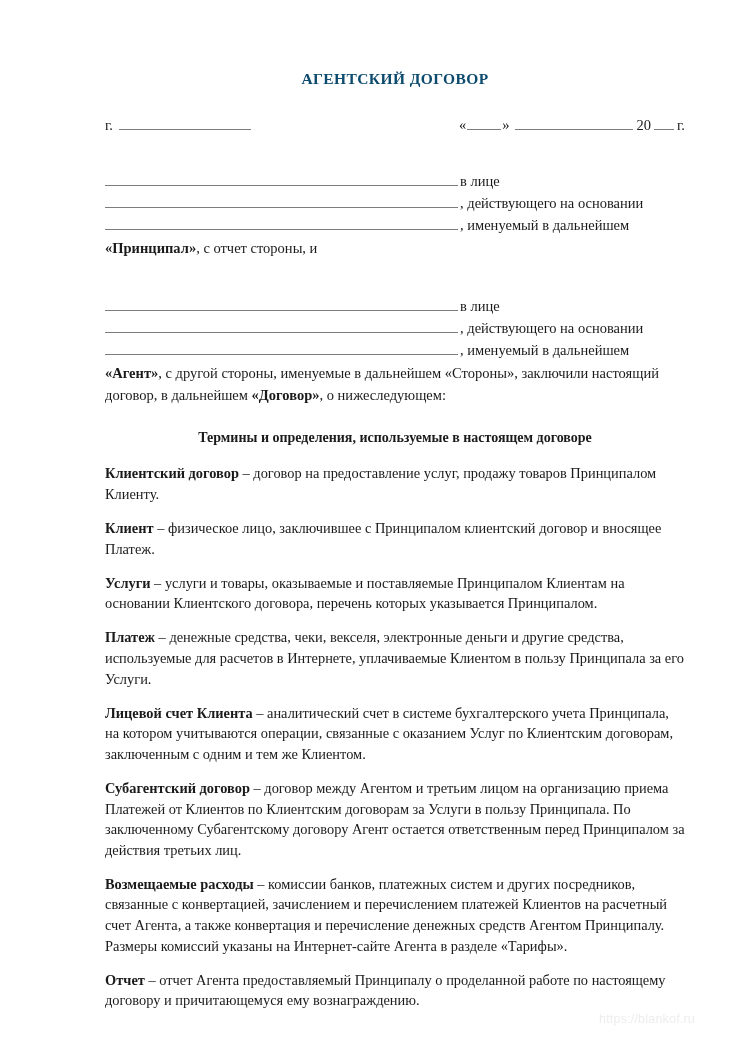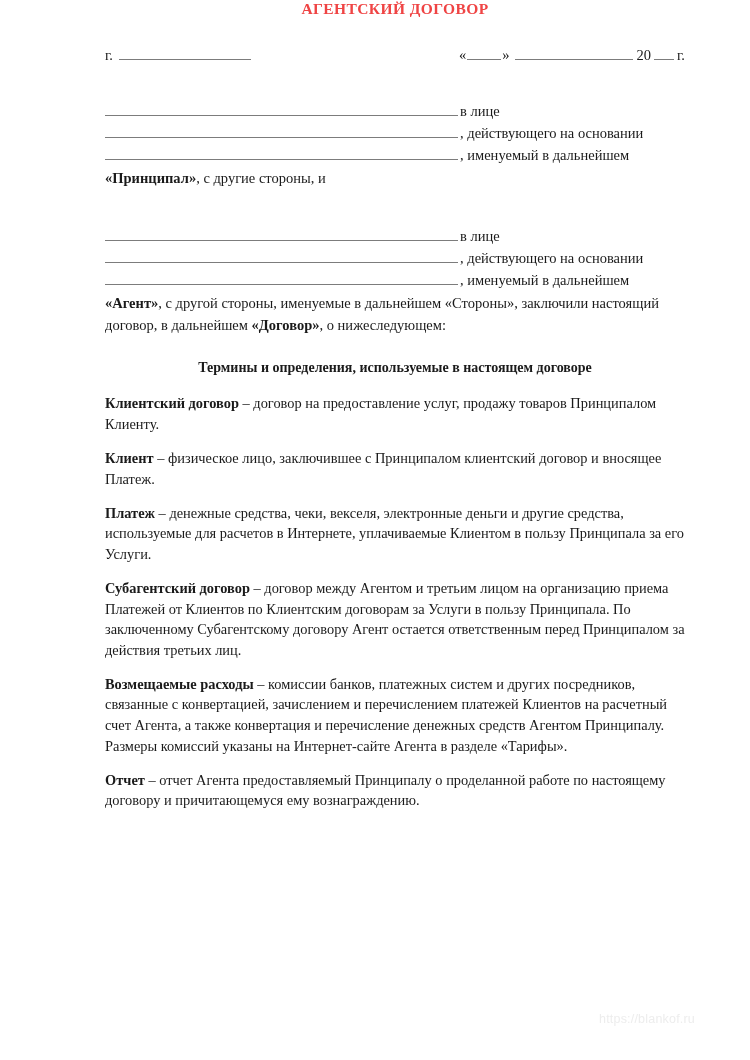--- a/index.html
+++ b/index.html
@@ -26,21 +26,22 @@
     top: 0;
     width: 580px;
   }
 
   
   .doc-title {
     text-align: center;
     font-weight: bold;
     font-size: 15.5px;
     letter-spacing: 0.4px;
-    color: #ef4444;
+    margin-top: 70px;
+    color: #0c4a6e;
   }
 
   
   .citydate {
     display: flex;
     align-items: baseline;
     margin-top: 29px;
     font-size: 14.5px;
   }
   .citydate .city {
@@ -146,21 +147,21 @@
       </div>
       <div class="party-line">
         <span class="fill"></span>
         <span class="tail">, действующего на основании</span>
       </div>
       <div class="party-line">
         <span class="fill"></span>
         <span class="tail">, именуемый в дальнейшем</span>
       </div>
       <div class="party-tag">
-        <b>«Принципал»</b><span>, с другие стороны, и</span>
+        <b>«Принципал»</b><span>, с отчет стороны, и</span>
       </div>
     </div>
 
     <div class="party">
       <div class="party-line">
         <span class="fill"></span>
         <span class="tail">в лице</span>
       </div>
       <div class="party-line">
         <span class="fill"></span>
@@ -176,21 +177,23 @@
       <div class="party-final">
         <span>договор, в дальнейшем </span><b>«Договор»</b><span>, о нижеследующем:</span>
       </div>
     </div>
 
     <div class="section-heading">Термины и определения, используемые в настоящем договоре</div>
 
     <div class="definitions">
         <div class="definition"><span class="term">Клиентский договор</span><span> – договор на предоставление услуг, продажу товаров Принципалом Клиенту.</span></div>
         <div class="definition"><span class="term">Клиент</span><span> – физическое лицо, заключившее с Принципалом клиентский договор и вносящее Платеж.</span></div>
+        <div class="definition"><span class="term">Услуги</span><span> – услуги и товары, оказываемые и поставляемые Принципалом Клиентам на основании Клиентского договора, перечень которых указывается Принципалом.</span></div>
         <div class="definition"><span class="term">Платеж</span><span> – денежные средства, чеки, векселя, электронные деньги и другие средства, используемые для расчетов в Интернете, уплачиваемые Клиентом в пользу Принципала за его Услуги.</span></div>
+        <div class="definition"><span class="term">Лицевой счет Клиента</span><span> – аналитический счет в системе бухгалтерского учета Принципала, на котором учитываются операции, связанные с оказанием Услуг по Клиентским договорам, заключенным с одним и тем же Клиентом.</span></div>
         <div class="definition"><span class="term">Субагентский договор</span><span> – договор между Агентом и третьим лицом на организацию приема Платежей от Клиентов по Клиентским договорам за Услуги в пользу Принципала. По заключенному Субагентскому договору Агент остается ответственным перед Принципалом за действия третьих лиц.</span></div>
         <div class="definition"><span class="term">Возмещаемые расходы</span><span> – комиссии банков, платежных систем и других посредников, связанные с конвертацией, зачислением и перечислением платежей Клиентов на расчетный счет Агента, а также конвертация и перечисление денежных средств Агентом Принципалу. Размеры комиссий указаны на Интернет-сайте Агента в разделе «Тарифы».</span></div>
         <div class="definition"><span class="term">Отчет</span><span> – отчет Агента предоставляемый Принципалу о проделанной работе по настоящему договору и причитающемуся ему вознаграждению.</span></div>
       </div>
 
   </div>
 
   <div class="watermark">https://blankof.ru</div>
 </div>
 

